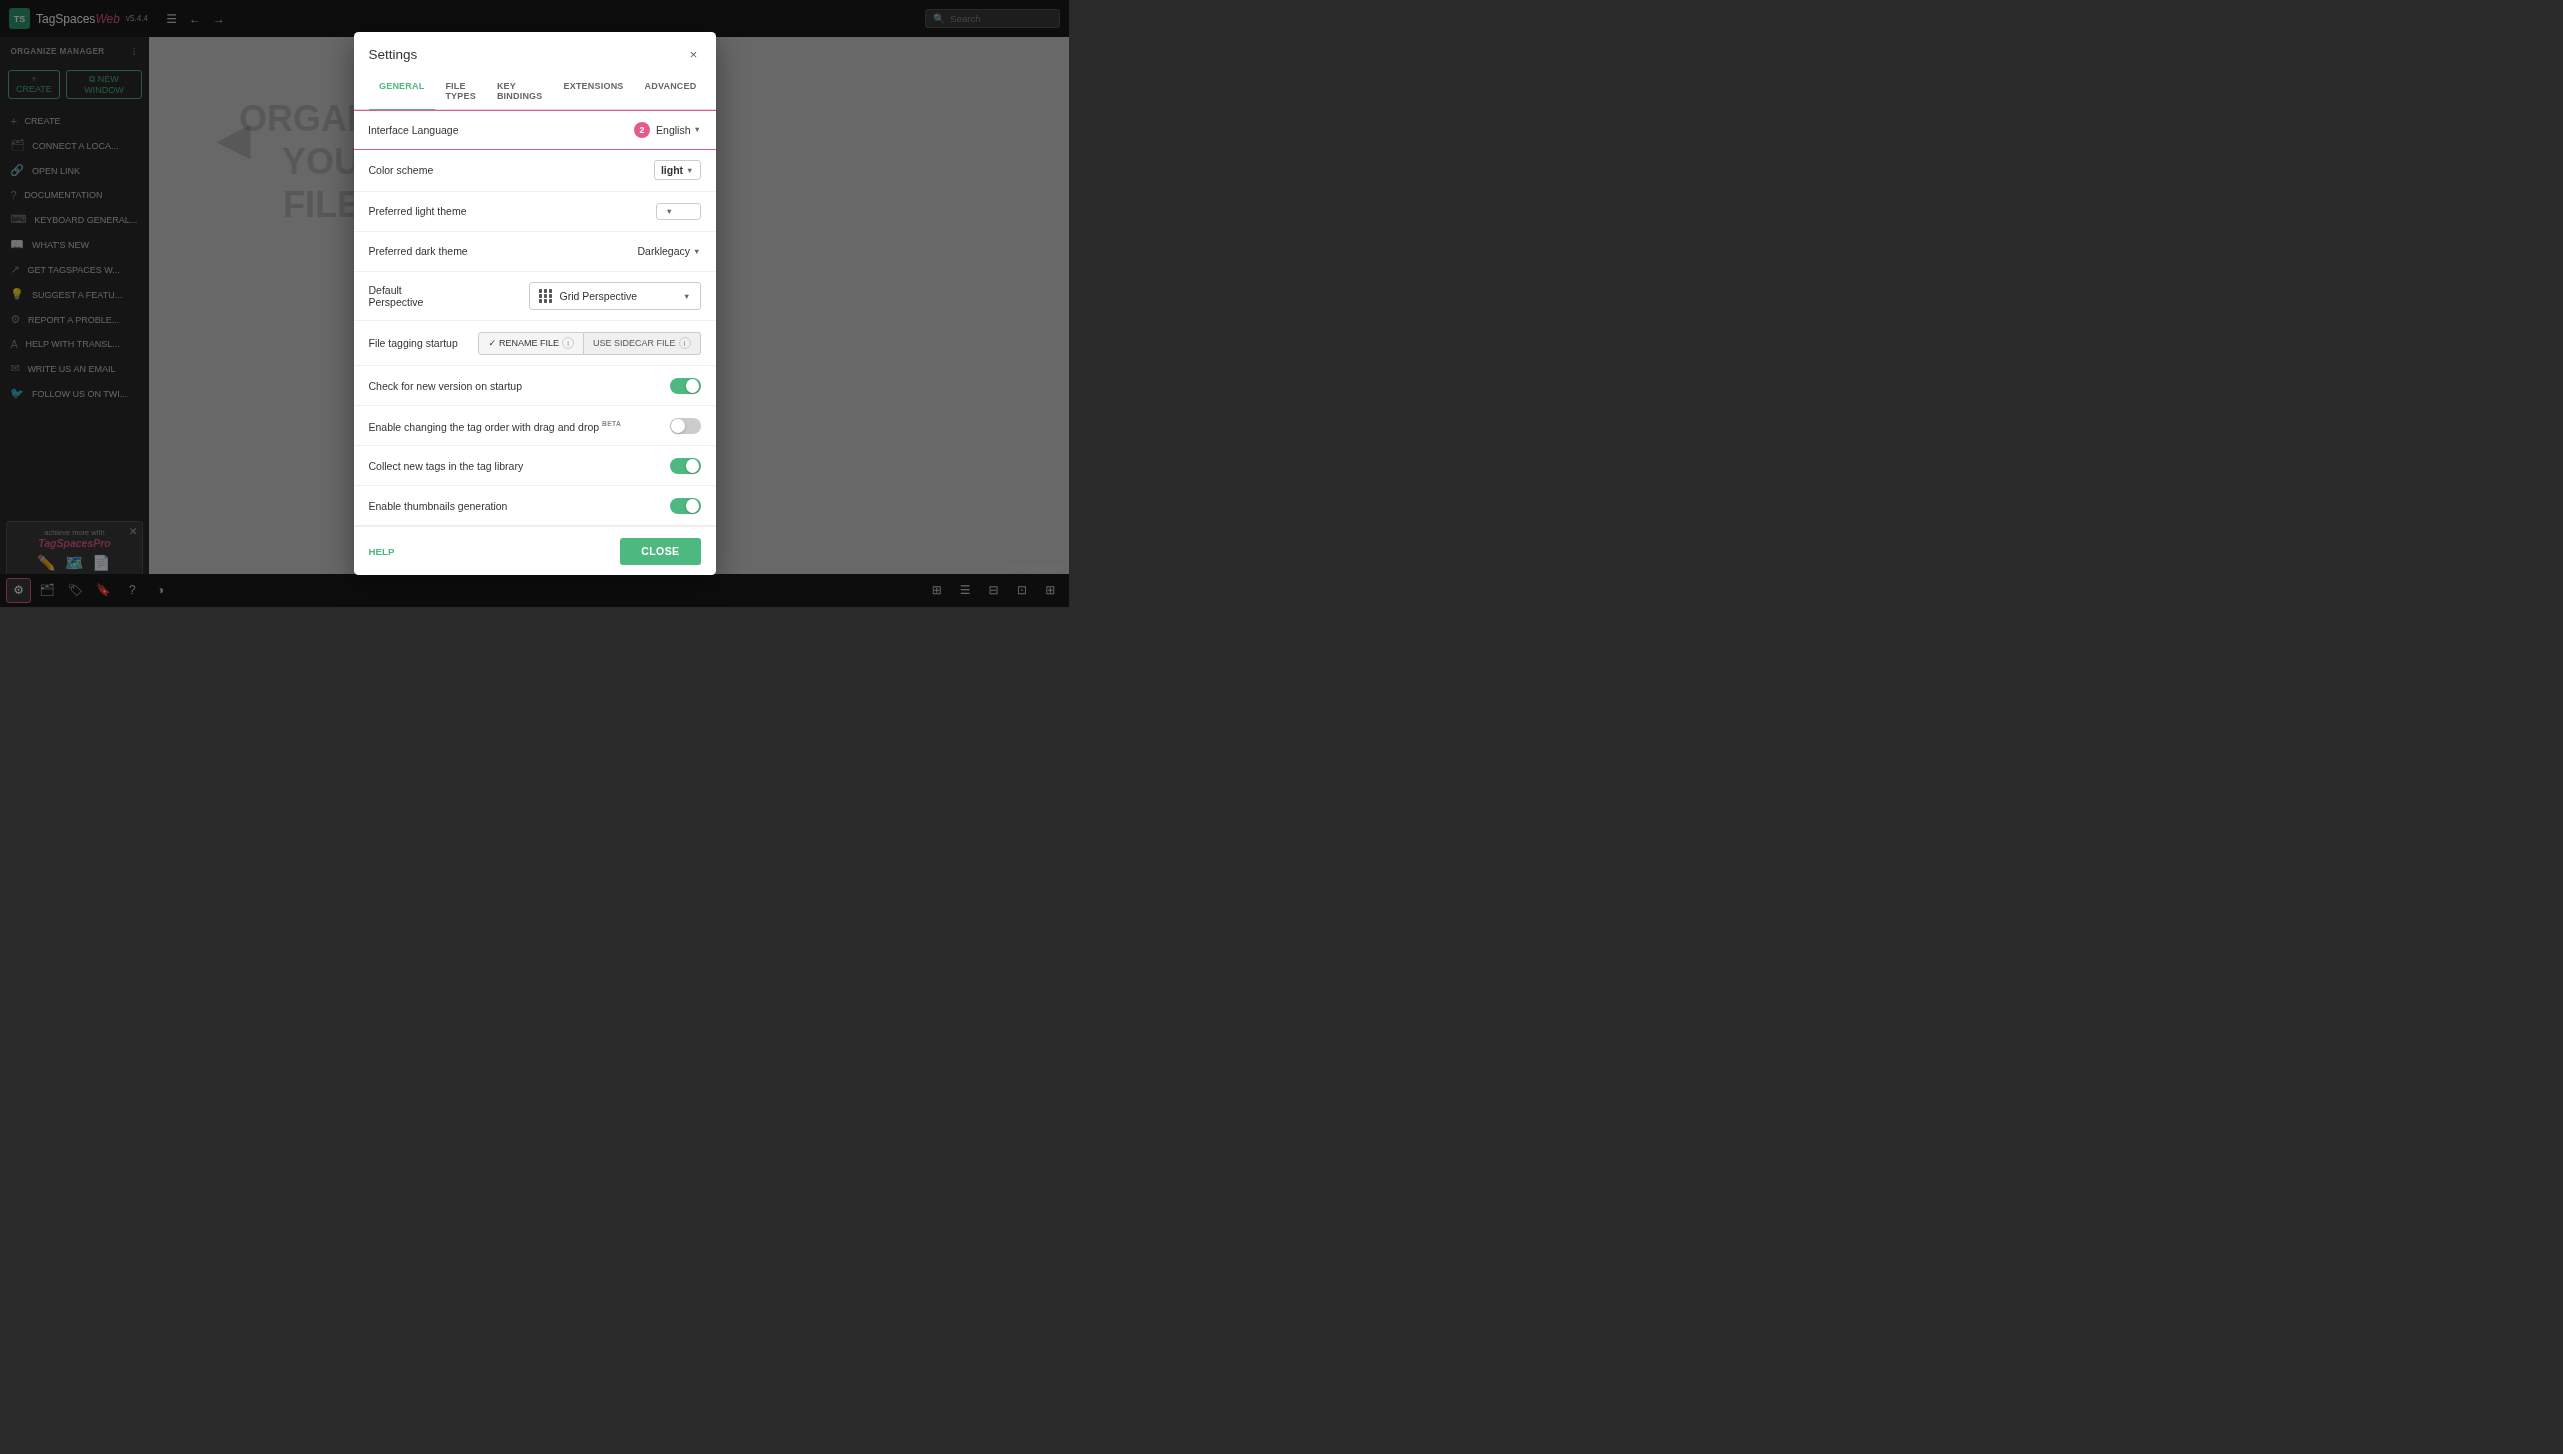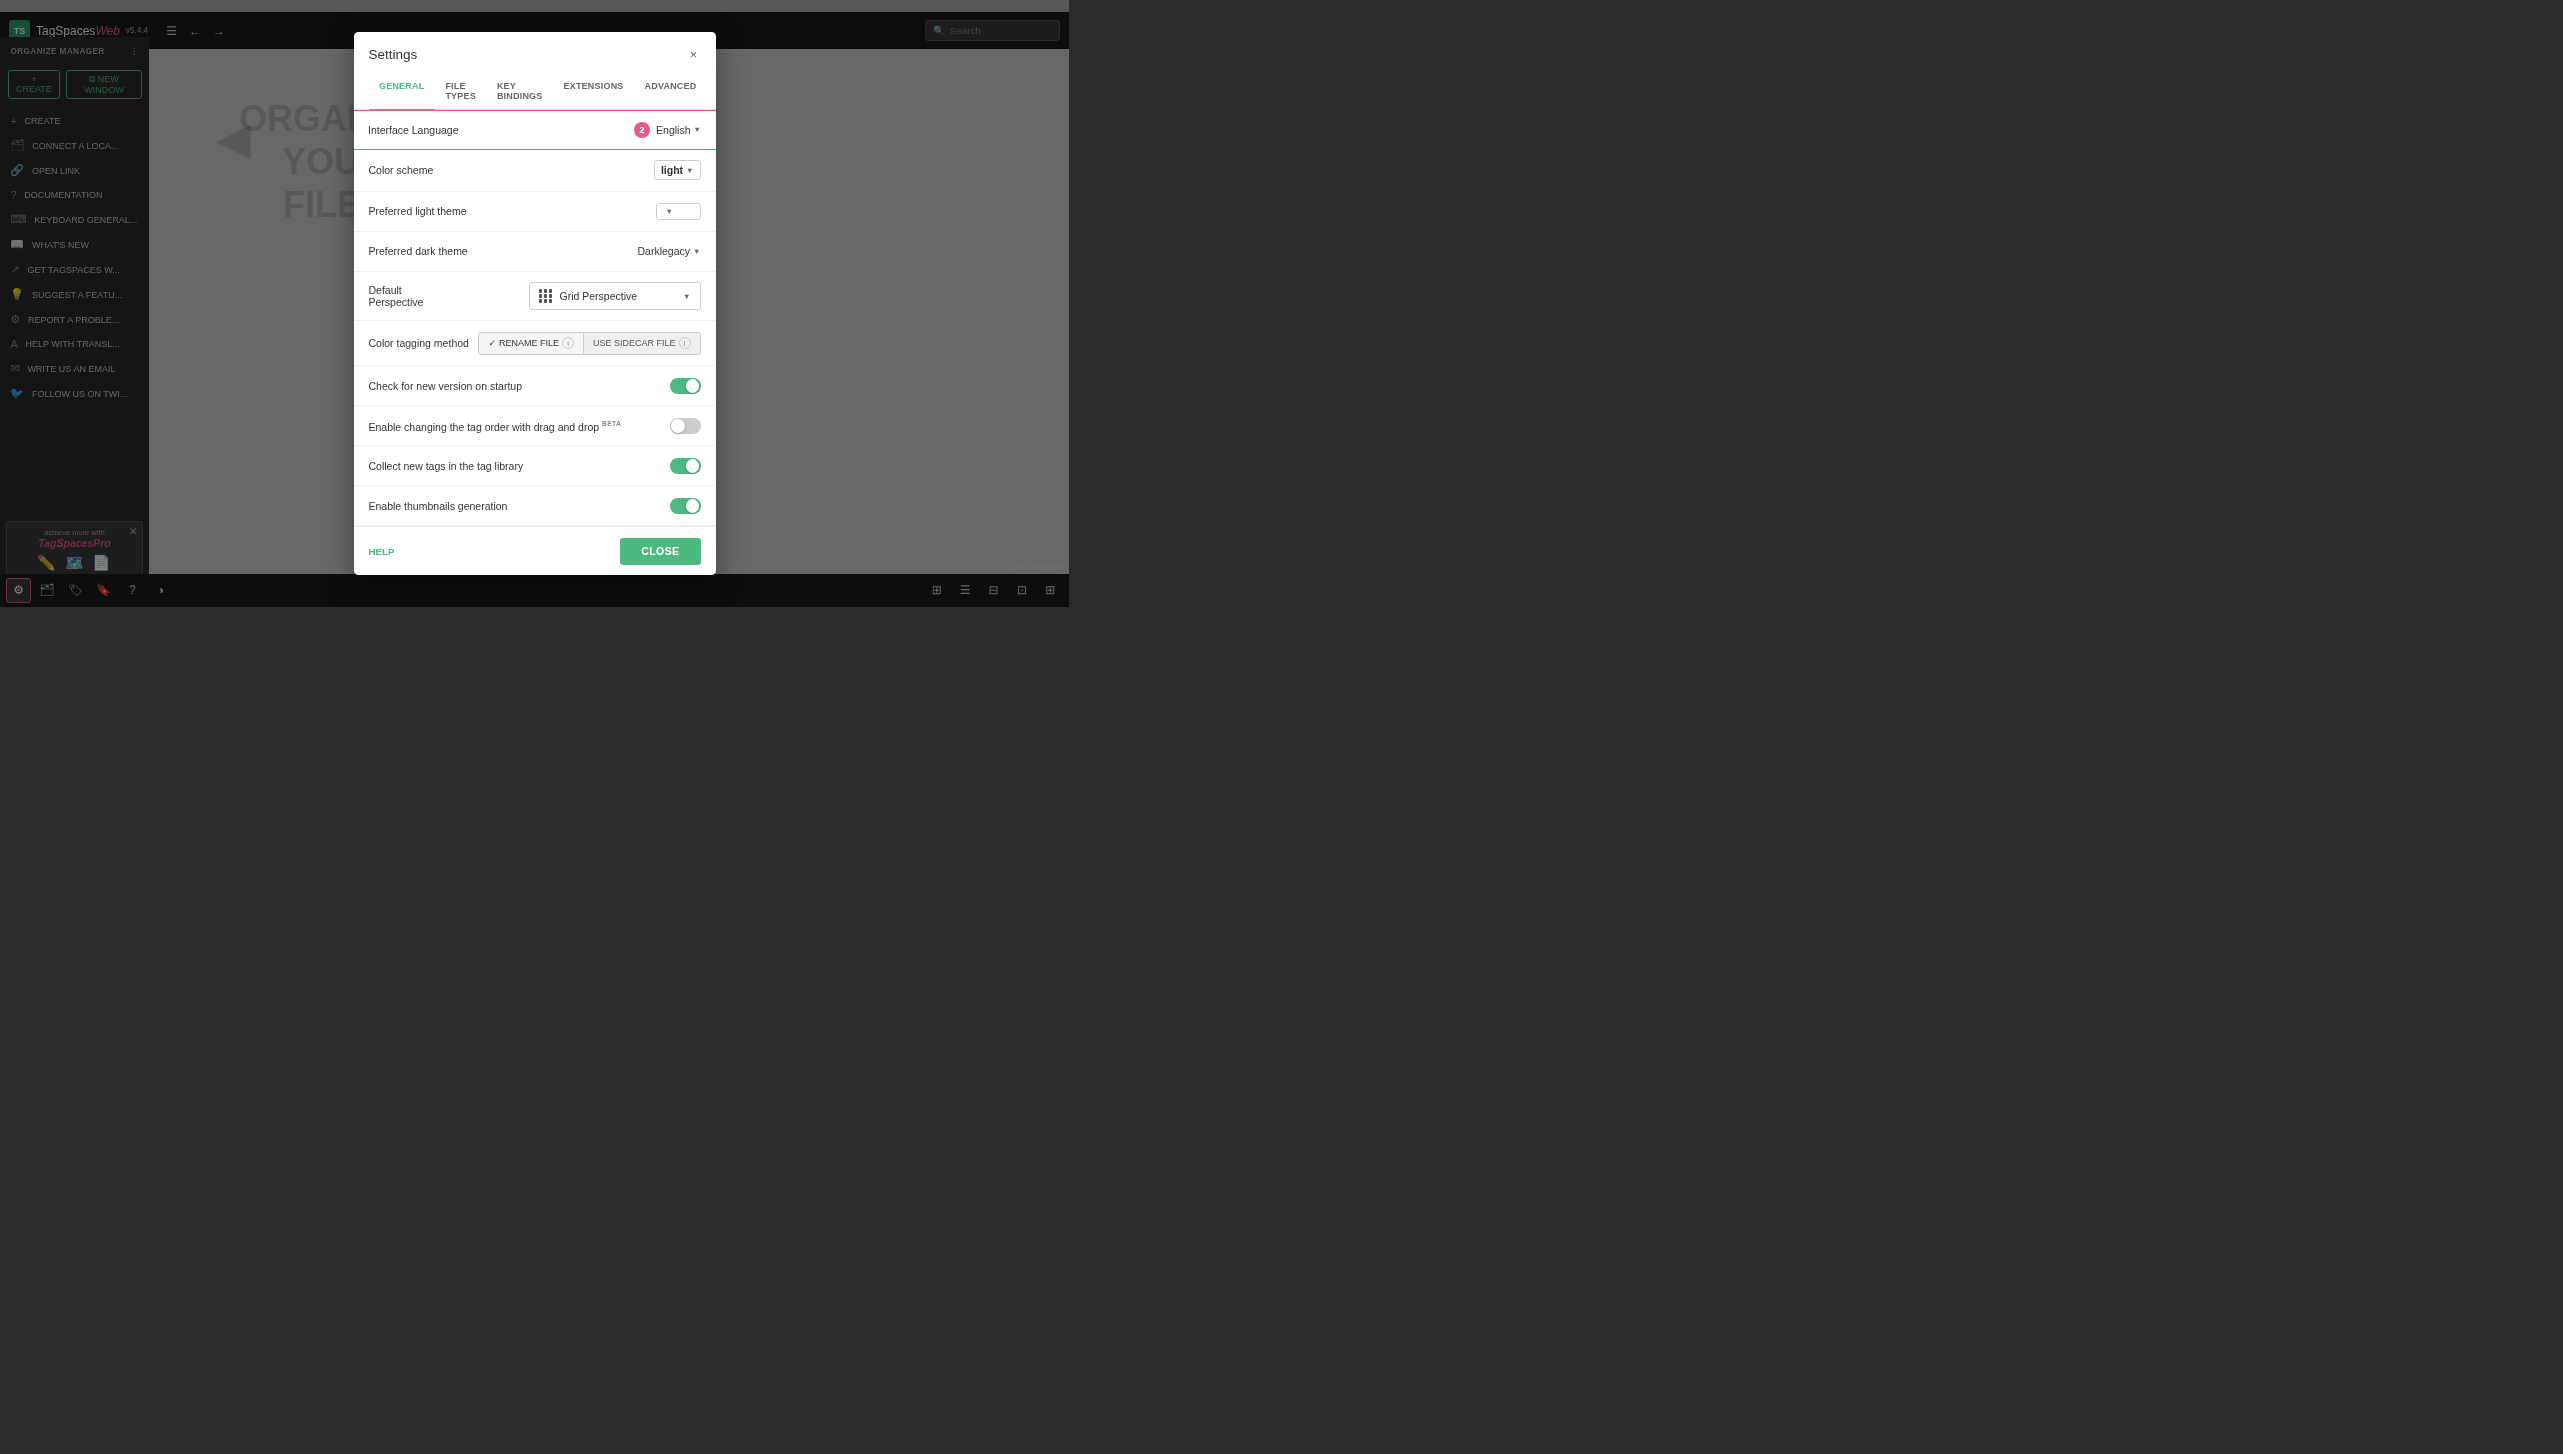--- a/index.html
+++ b/index.html
@@ -21,23 +21,23 @@
       filter: brightness(0.75);
     }
 
     
     .top-bar {
       position: absolute;
       top: 0; left: 0; right: 0;
       height: 37px;
       background: #1a1a1a;
       display: flex;
+      align-items: center;
       padding: 8px 9px;
       z-index: 1;
-      margin-top: 12px;
     }
     .logo-area {
       display: flex;
       align-items: center;
       gap: 6px;
     }
     .logo-icon {
       width: 21px; height: 21px;
       background: #2d9c6e;
       border-radius: 3px;
@@ -707,21 +707,21 @@
                 <div class="pg-cell"></div>
             </div>
             <span class="perspective-label">Grid Perspective</span>
             <span class="select-arrow">▼</span>
           </div>
         </div>
       </div>
 
       <div class="setting-row">
         <div class="setting-row-inner">
-          <span class="setting-label">Color tagging method</span>
+          <span class="setting-label">File tagging startup</span>
           <div class="tag-method-group">
             <button class="tag-method-btn active">
               <span>✓</span>
               <span>RENAME FILE</span>
               <div class="info-icon">i</div>
             </button>
             <button class="tag-method-btn">
               <span>USE SIDECAR FILE</span>
               <div class="info-icon">i</div>
             </button>

